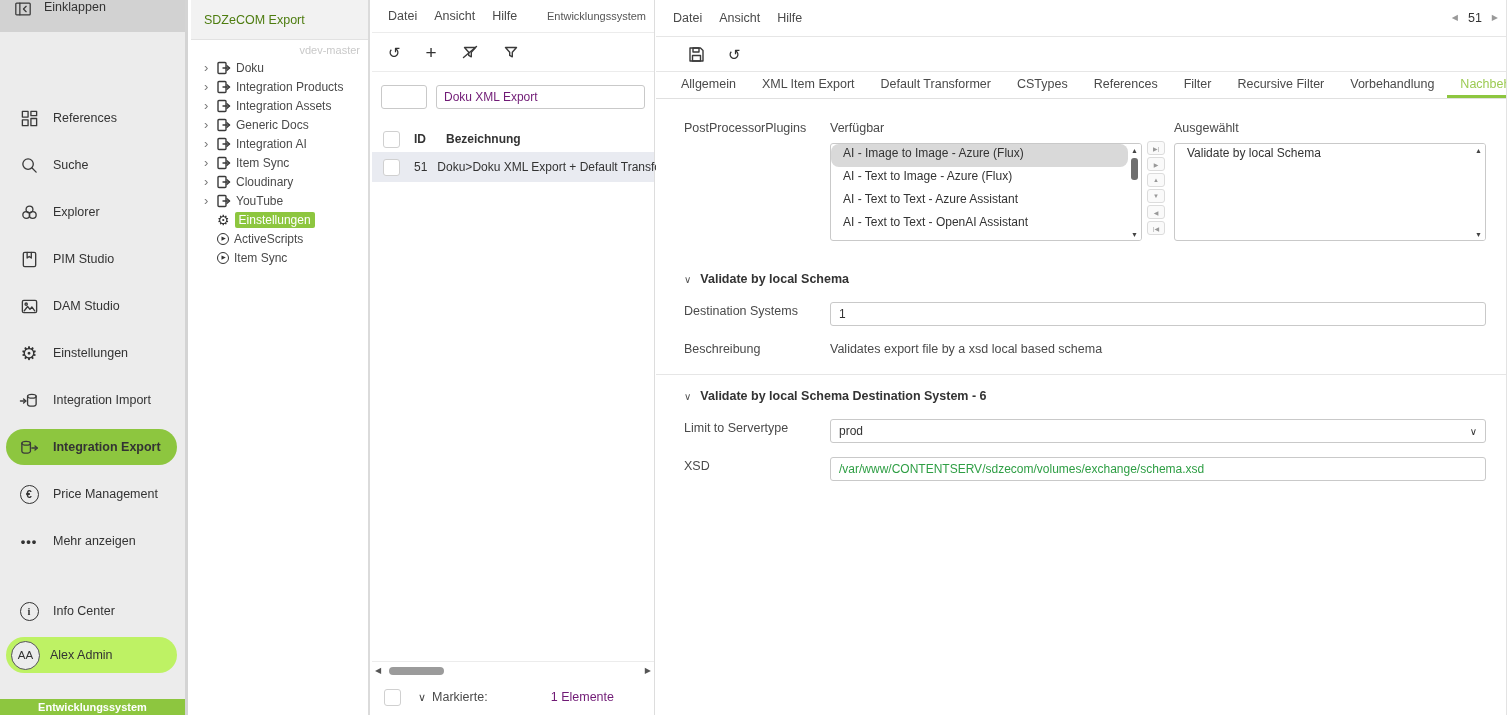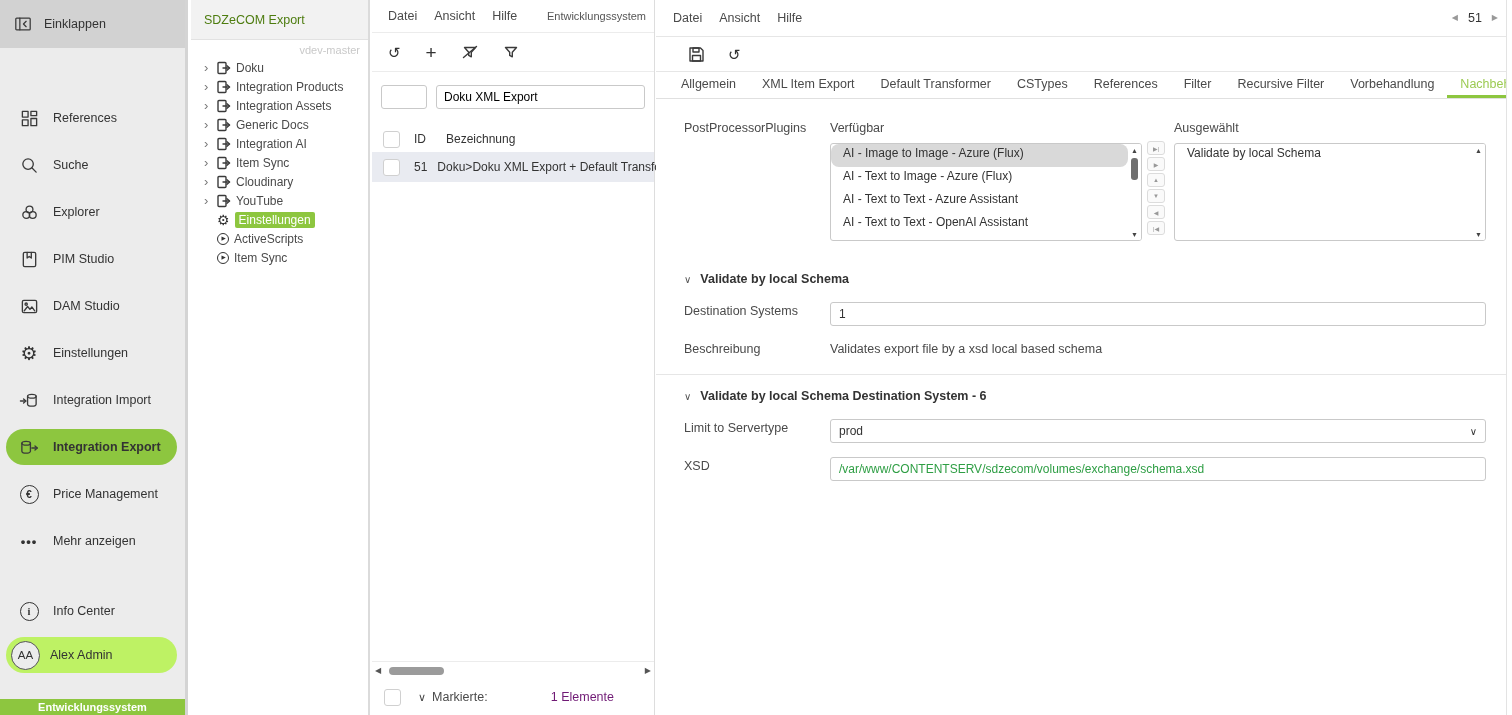--- a/index.html
+++ b/index.html
@@ -8,22 +8,22 @@
     width:1512px; height:715px; position:relative; overflow:hidden;
     font-family:"Liberation Sans","DejaVu Sans",sans-serif;
     font-size:12.5px; color:#4a4a4a; background:#fff;
   }
   svg { display:block; }
   .ico-stroke { stroke:#3a3a3a; fill:none; stroke-width:1.4; stroke-linecap:round; stroke-linejoin:round; }
 
   
   .sidebar { position:absolute; left:0; top:0; width:188px; height:715px;
     background:#ECECEC; border-right:3px solid #D4D4D4; }
-  .collapse-bar { position:absolute; top:0; left:0; right:0; height:48px; background:#D2D2D2;
-    display:flex; align-items:center; gap:12px; padding-left:14px; color:#333; }
+  .collapse-bar { position:absolute; top:0; left:0; right:0; height:32px; background:#D2D2D2;
+    display:flex; gap:12px; padding-left:14px; color:#333; }
   .logo-row { position:absolute; top:48px; left:0; right:0; height:44px;
     display:flex; align-items:center; padding-left:22px; }
   .logo-circle { width:34px; height:34px; border-radius:50%; background:#29ABE2;
     border:3px solid #A9DCF6; color:#fff; font-weight:bold; font-style:italic; font-size:13px;
     display:flex; align-items:center; justify-content:center; }
   .logo-text { margin-left:8px; color:#29ABE2; font-weight:bold; font-size:10.5px;
     line-height:11px; letter-spacing:0.3px; }
   .nav { position:absolute; top:95px; left:0; right:0; display:flex; flex-direction:column; }
   .nav-item { height:36px; margin:5px 8px 6px 6px; display:flex; align-items:center;
     gap:13px; padding-left:12px; border-radius:18px; color:#333; cursor:default; }
@@ -61,25 +61,25 @@
     border-right:1px solid #DDDDDD; }
   .menu-row { height:33px; border-bottom:1px solid #ECECEC; display:flex; align-items:center;
     gap:17px; padding:0 8px 0 16px; }
   .menu-row .env { margin-left:auto; font-size:11px; color:#555; }
   .toolbar { height:39px; border-bottom:1px solid #ECECEC; display:flex; align-items:center;
     gap:25px; padding-left:16px; }
   .tb-glyph { font-size:15px; color:#333; line-height:1; }
   .tb-plus { font-size:19px; font-weight:300; color:#333; line-height:1; }
   .filter-row { display:flex; gap:9px; padding:13px 9px 0 9px; }
   .filter-row input { height:24px; border:1px solid #C9C9C9; border-radius:3px; font-size:12px;
-    padding:4px 7px; color:#000000; font-family:inherit; outline:none; }
+    padding:4px 7px; color:#701a75; font-family:inherit; outline:none; }
   .f-id { width:46px; }
   .f-name { flex:1; }
   .thead { margin-top:17px; height:26px; display:flex; align-items:center; padding-left:11px;
-    font-weight:normal; color:#333; font-size:12px; }
+    font-weight:bold; color:#333; font-size:12px; }
   .cb { width:17px; height:17px; background:#fff; border:1px solid #D0D0D0; border-radius:3px; flex:0 0 auto; }
   .col-id { margin-left:14px; width:22px; }
   .col-name { margin-left:10px; white-space:nowrap; }
   .lrow { height:30px; display:flex; align-items:center; padding-left:11px; font-size:12px; color:#333; }
   .lrow.selected { background:#E9EBF1; }
   .list-bottom { position:absolute; bottom:0; left:0; right:0; border-top:1px solid #ECECEC; }
   .hscroll { height:17px; display:flex; align-items:center; padding:0 3px; }
   .sc-arrow { font-size:8px; color:#555; line-height:1; }
   .sc-track { flex:1; position:relative; height:8px; margin:0 2px; }
   .sc-thumb { position:absolute; left:6px; top:0; width:55px; height:8px; background:#9B9B9B; border-radius:4px; }

